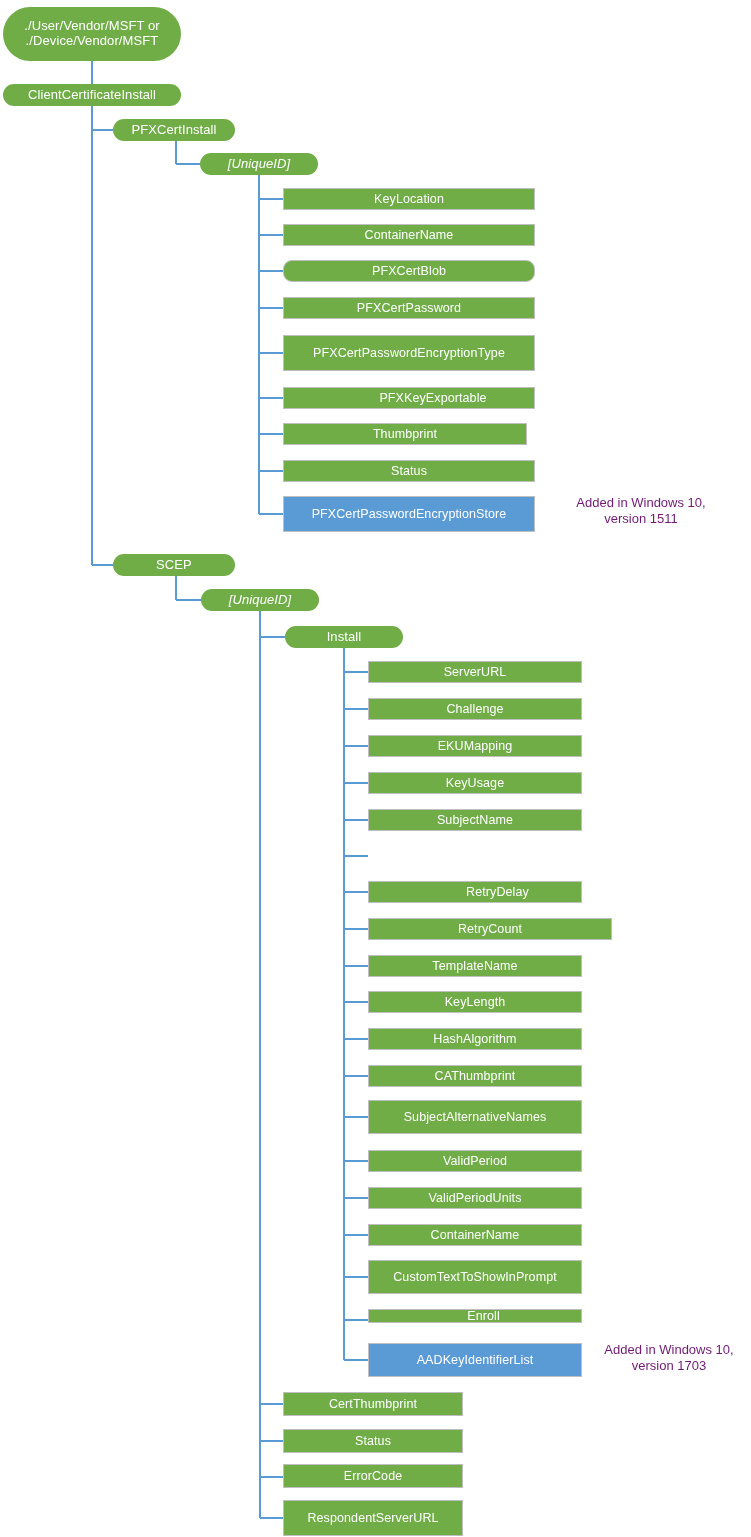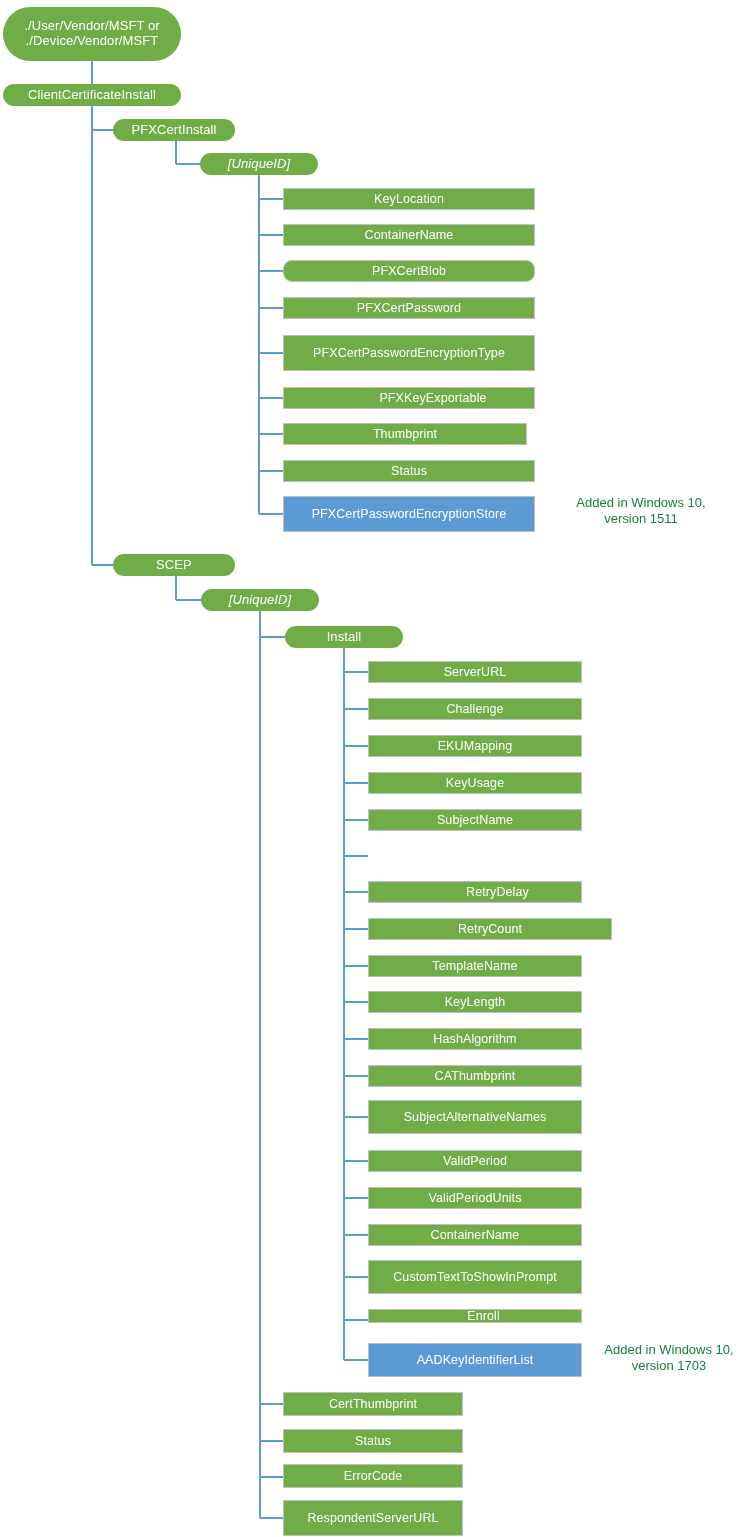--- a/index.html
+++ b/index.html
@@ -49,21 +49,21 @@
     font-size: 12.5px;
   }
   .node.rect.blue {
     background: #5B9BD5;
   }
   .node.italic {
     font-style: italic;
   }
   .annotation {
     position: absolute;
-    color: #15803d;
+    color: #701a75;
     font-size: 13px;
     line-height: 1.25;
     text-align: center;
     white-space: pre-line;
   }
 </style>
 </head>
 <body>
 
 <div id="diagram">

